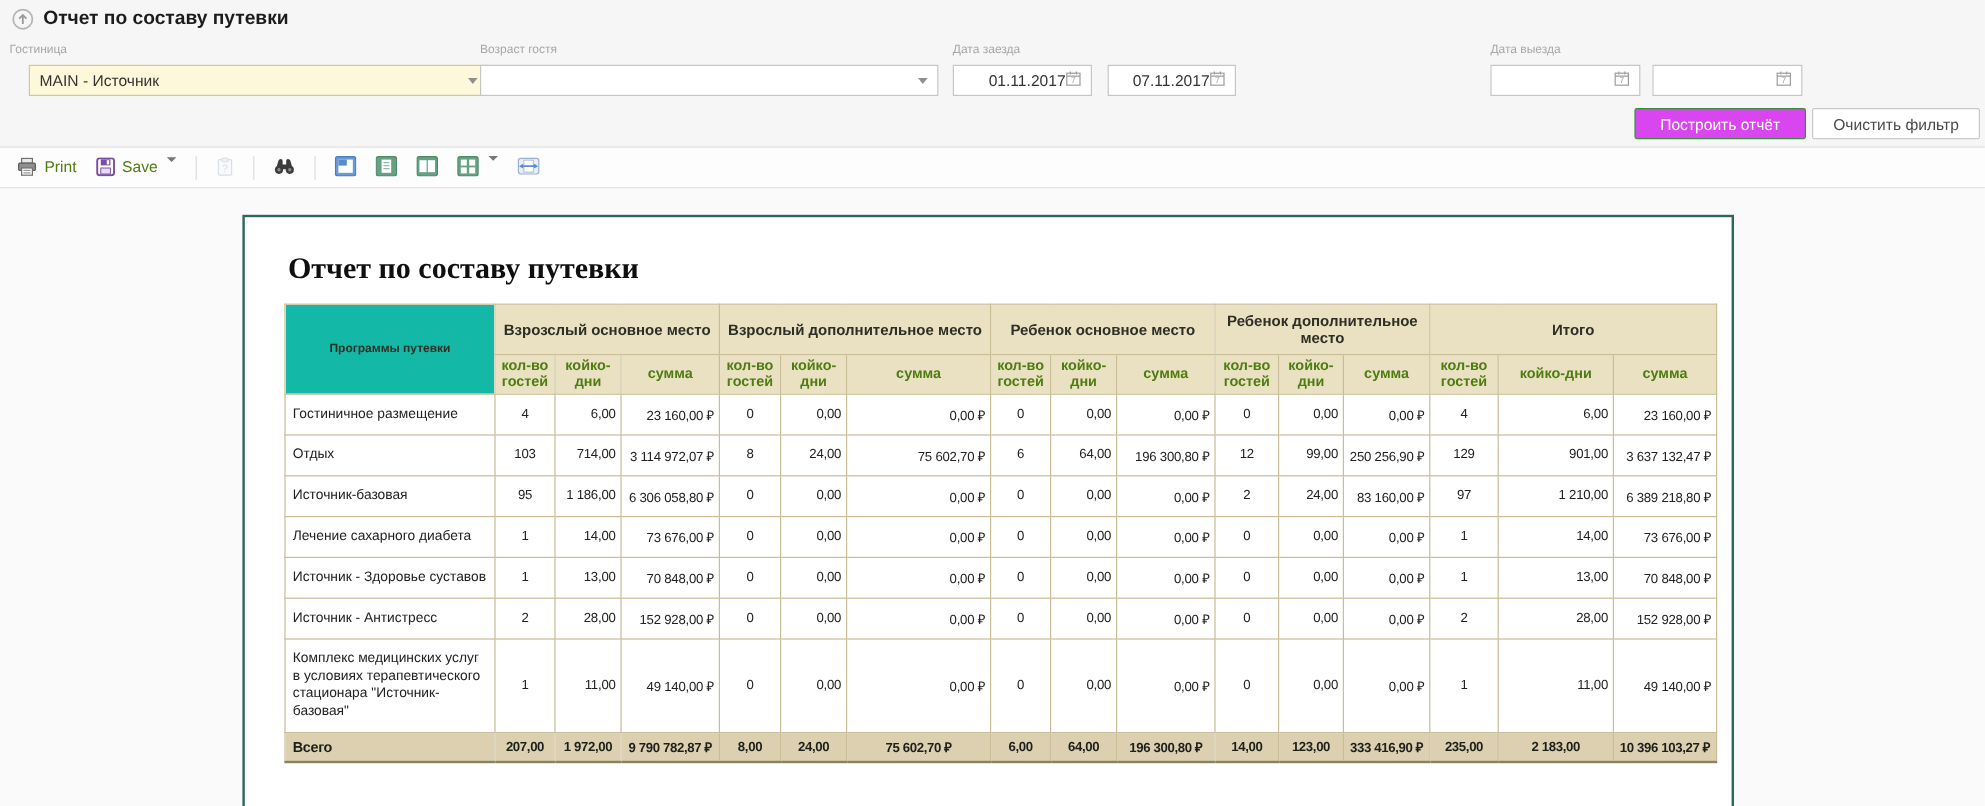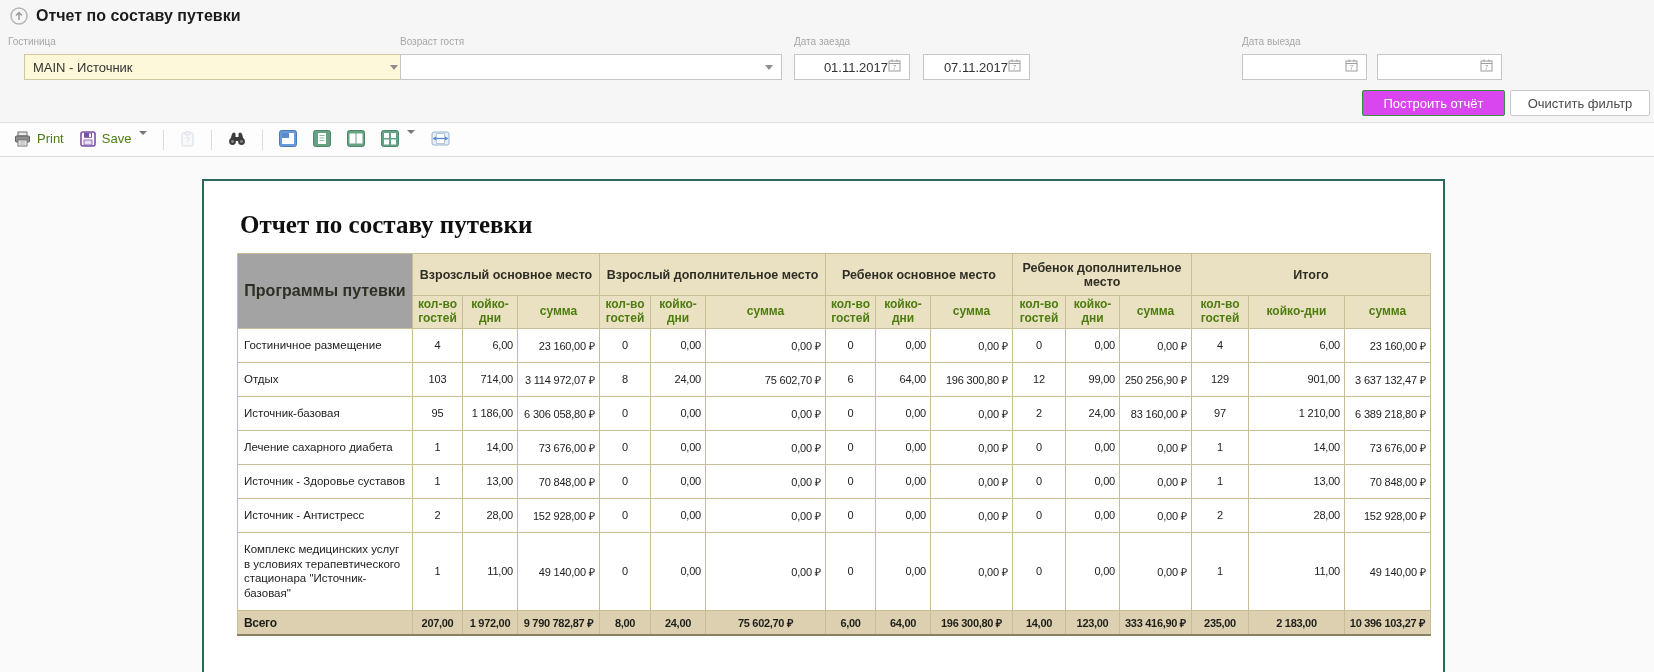--- a/index.html
+++ b/index.html
@@ -47,21 +47,21 @@
   .rep-title { margin:30px 0 0 36px; font-family:"Liberation Serif", serif;
     font-weight:bold; font-size:25px; color:#0f0f0f; }
   .rep-sub { margin:22px 0 0 36px; font-style:italic; font-size:13px; color:#1f1f1f; }
 
   table.rep { border-collapse:collapse; table-layout:fixed; margin:14px 0 0 33px; }
   table.rep th, table.rep td { border:1px solid #c9bd97; overflow:hidden; }
   th.g-h { background:#eae1c3; font-size:12.5px; font-weight:bold; color:#2e2e24;
     height:42px; padding:4px 4px; }
   th.s-h { background:#eae1c3; font-size:12px; font-weight:bold; color:#4d7c0f;
     height:32px; padding:2px 3px; line-height:1.15; }
-  th.p-h { background:#a3a3a3; font-size:16px; font-weight:bold; color:#2e2e24; padding:2px 6px; }
+  th.p-h { background:#14b8a6; font-size:10px; font-weight:bold; color:#2e2e24; padding:2px 6px; }
   td.prog { font-size:11.5px; color:#222; padding:9px 6px; line-height:1.3;
     background:#fff; }
   td.num { font-size:11px; color:#222; padding:9px 4px; white-space:nowrap;
     letter-spacing:-0.2px; background:#fff; }
   .c-c { text-align:center; } .c-r { text-align:right; }
   tr.total td { background:#dcd0b1; font-weight:bold; font-size:11px; color:#1f1f1a;
     padding:4px 3px; white-space:nowrap; letter-spacing:-0.3px;
     border-bottom:2px solid #8a8160; }
   tr.total td.t-lbl { text-align:left; font-size:12px; padding-left:6px; }
 </style>

